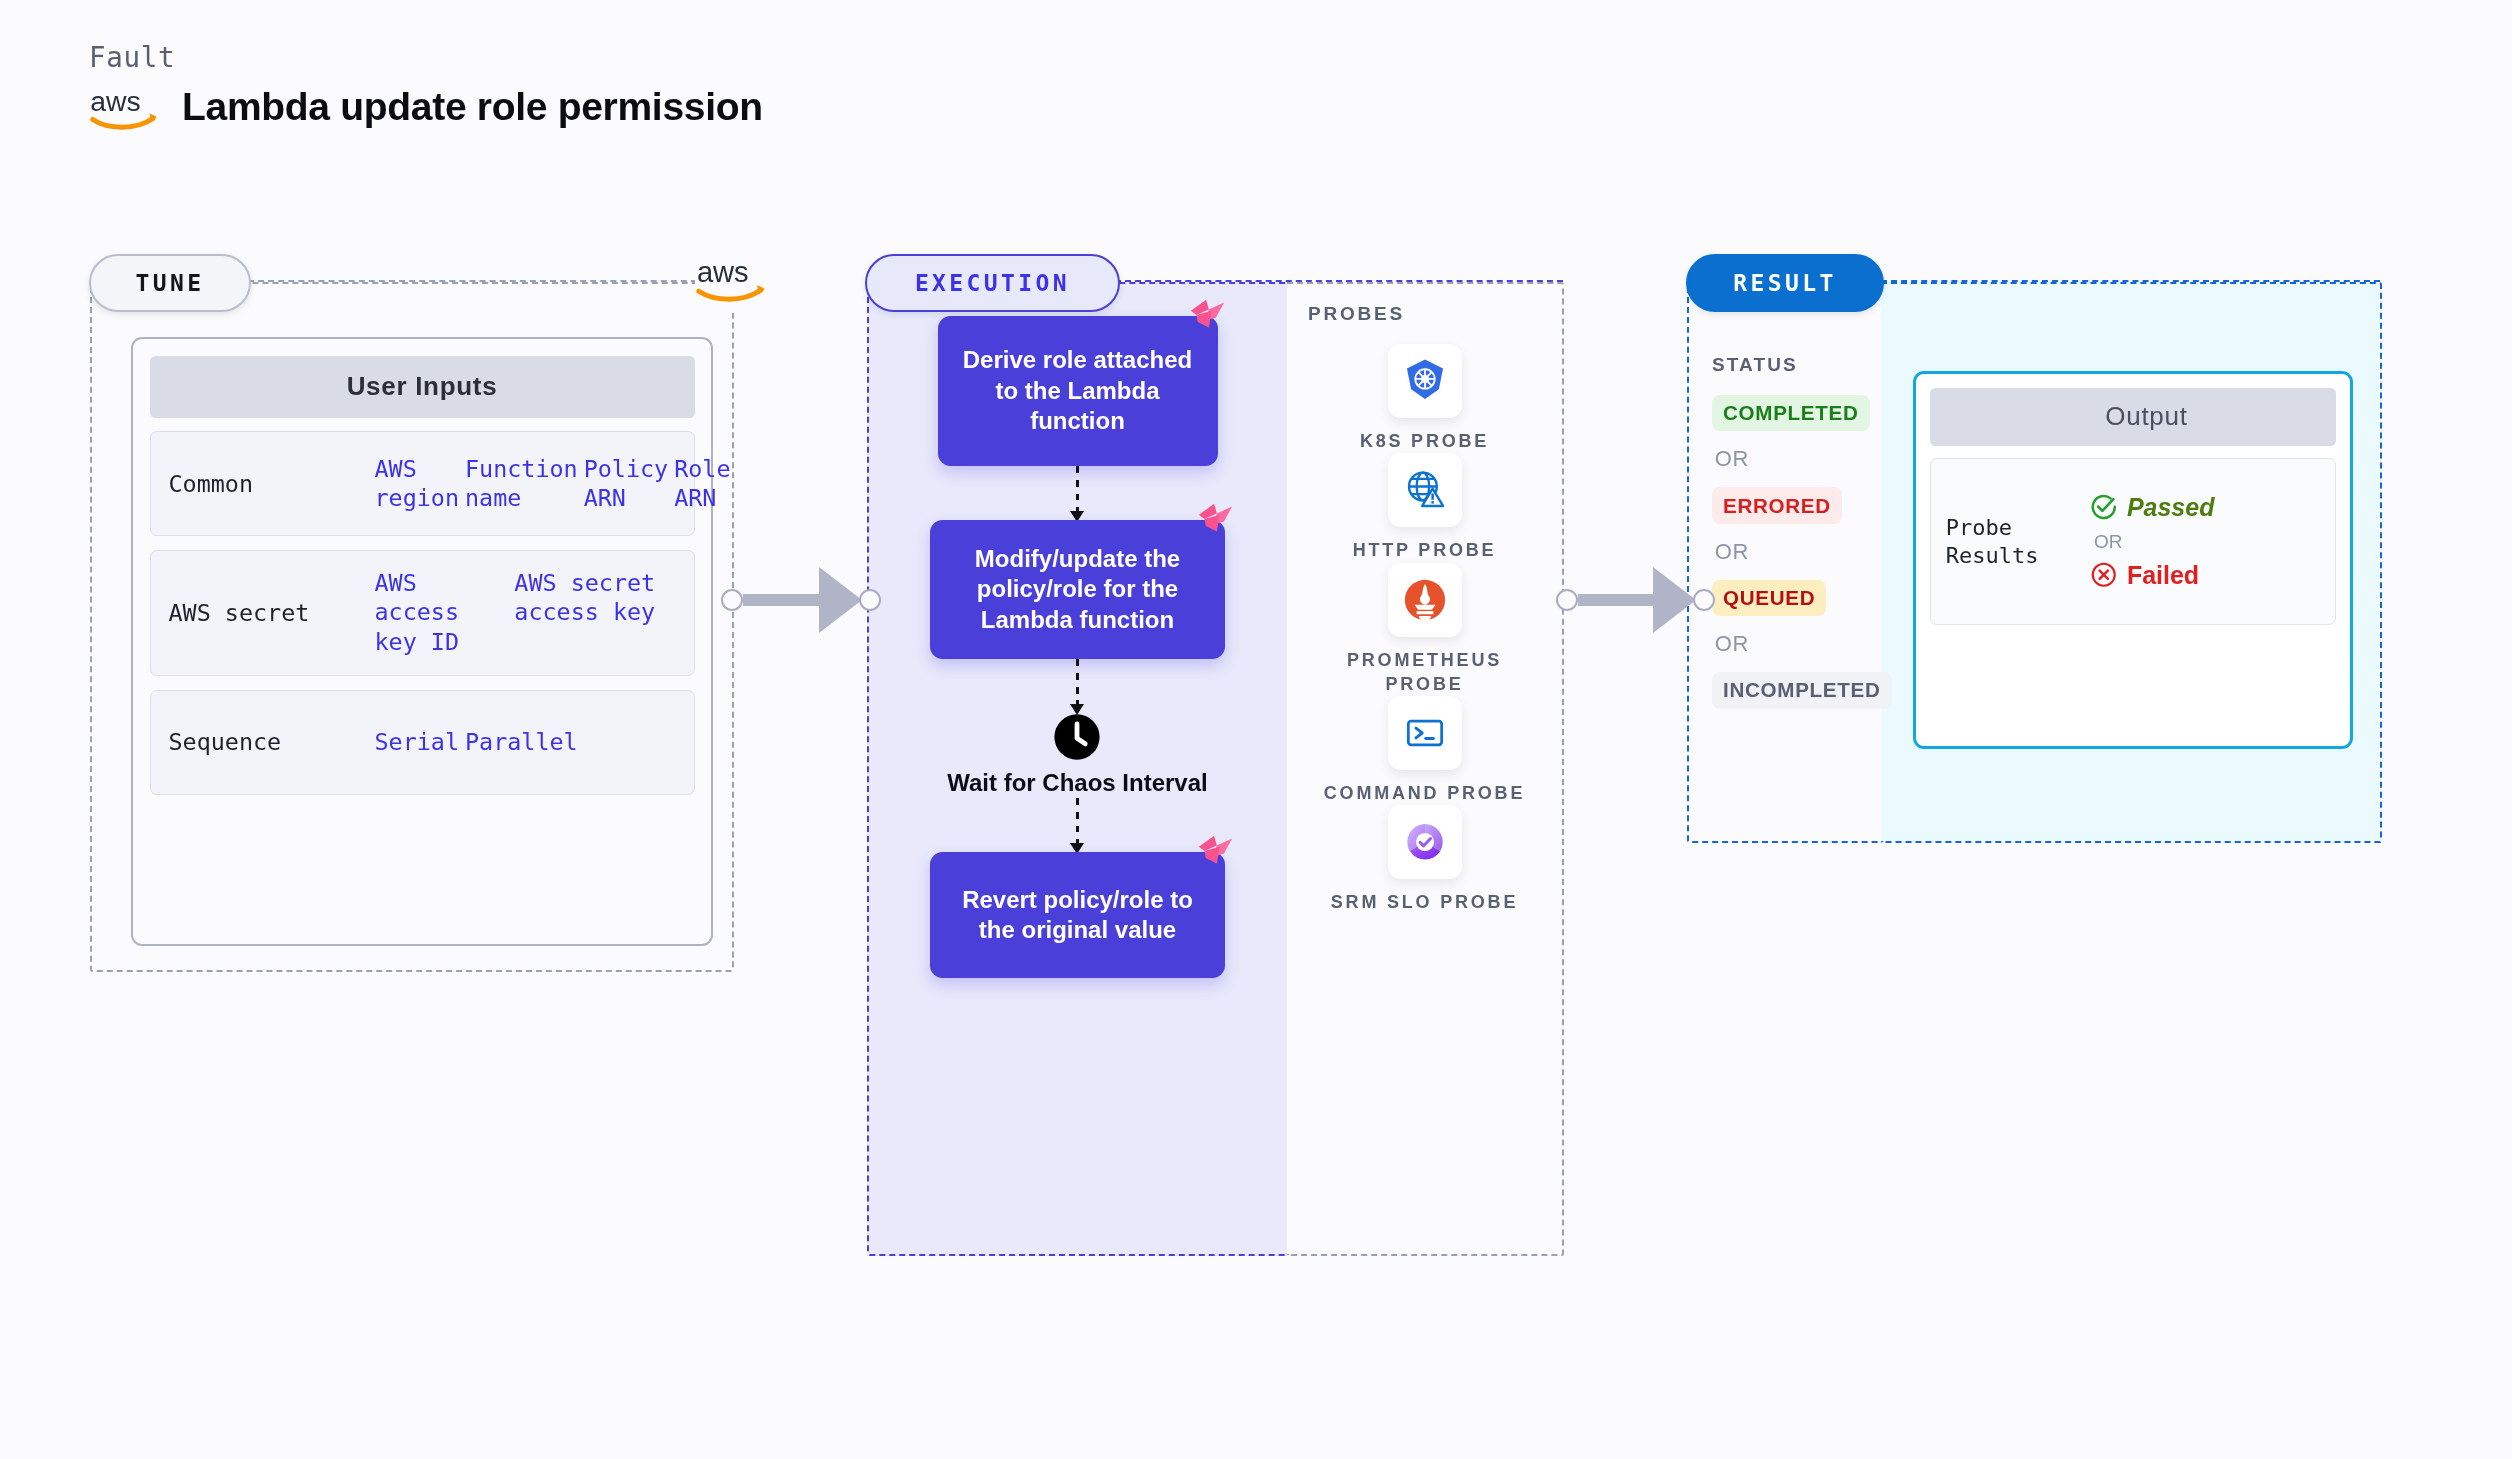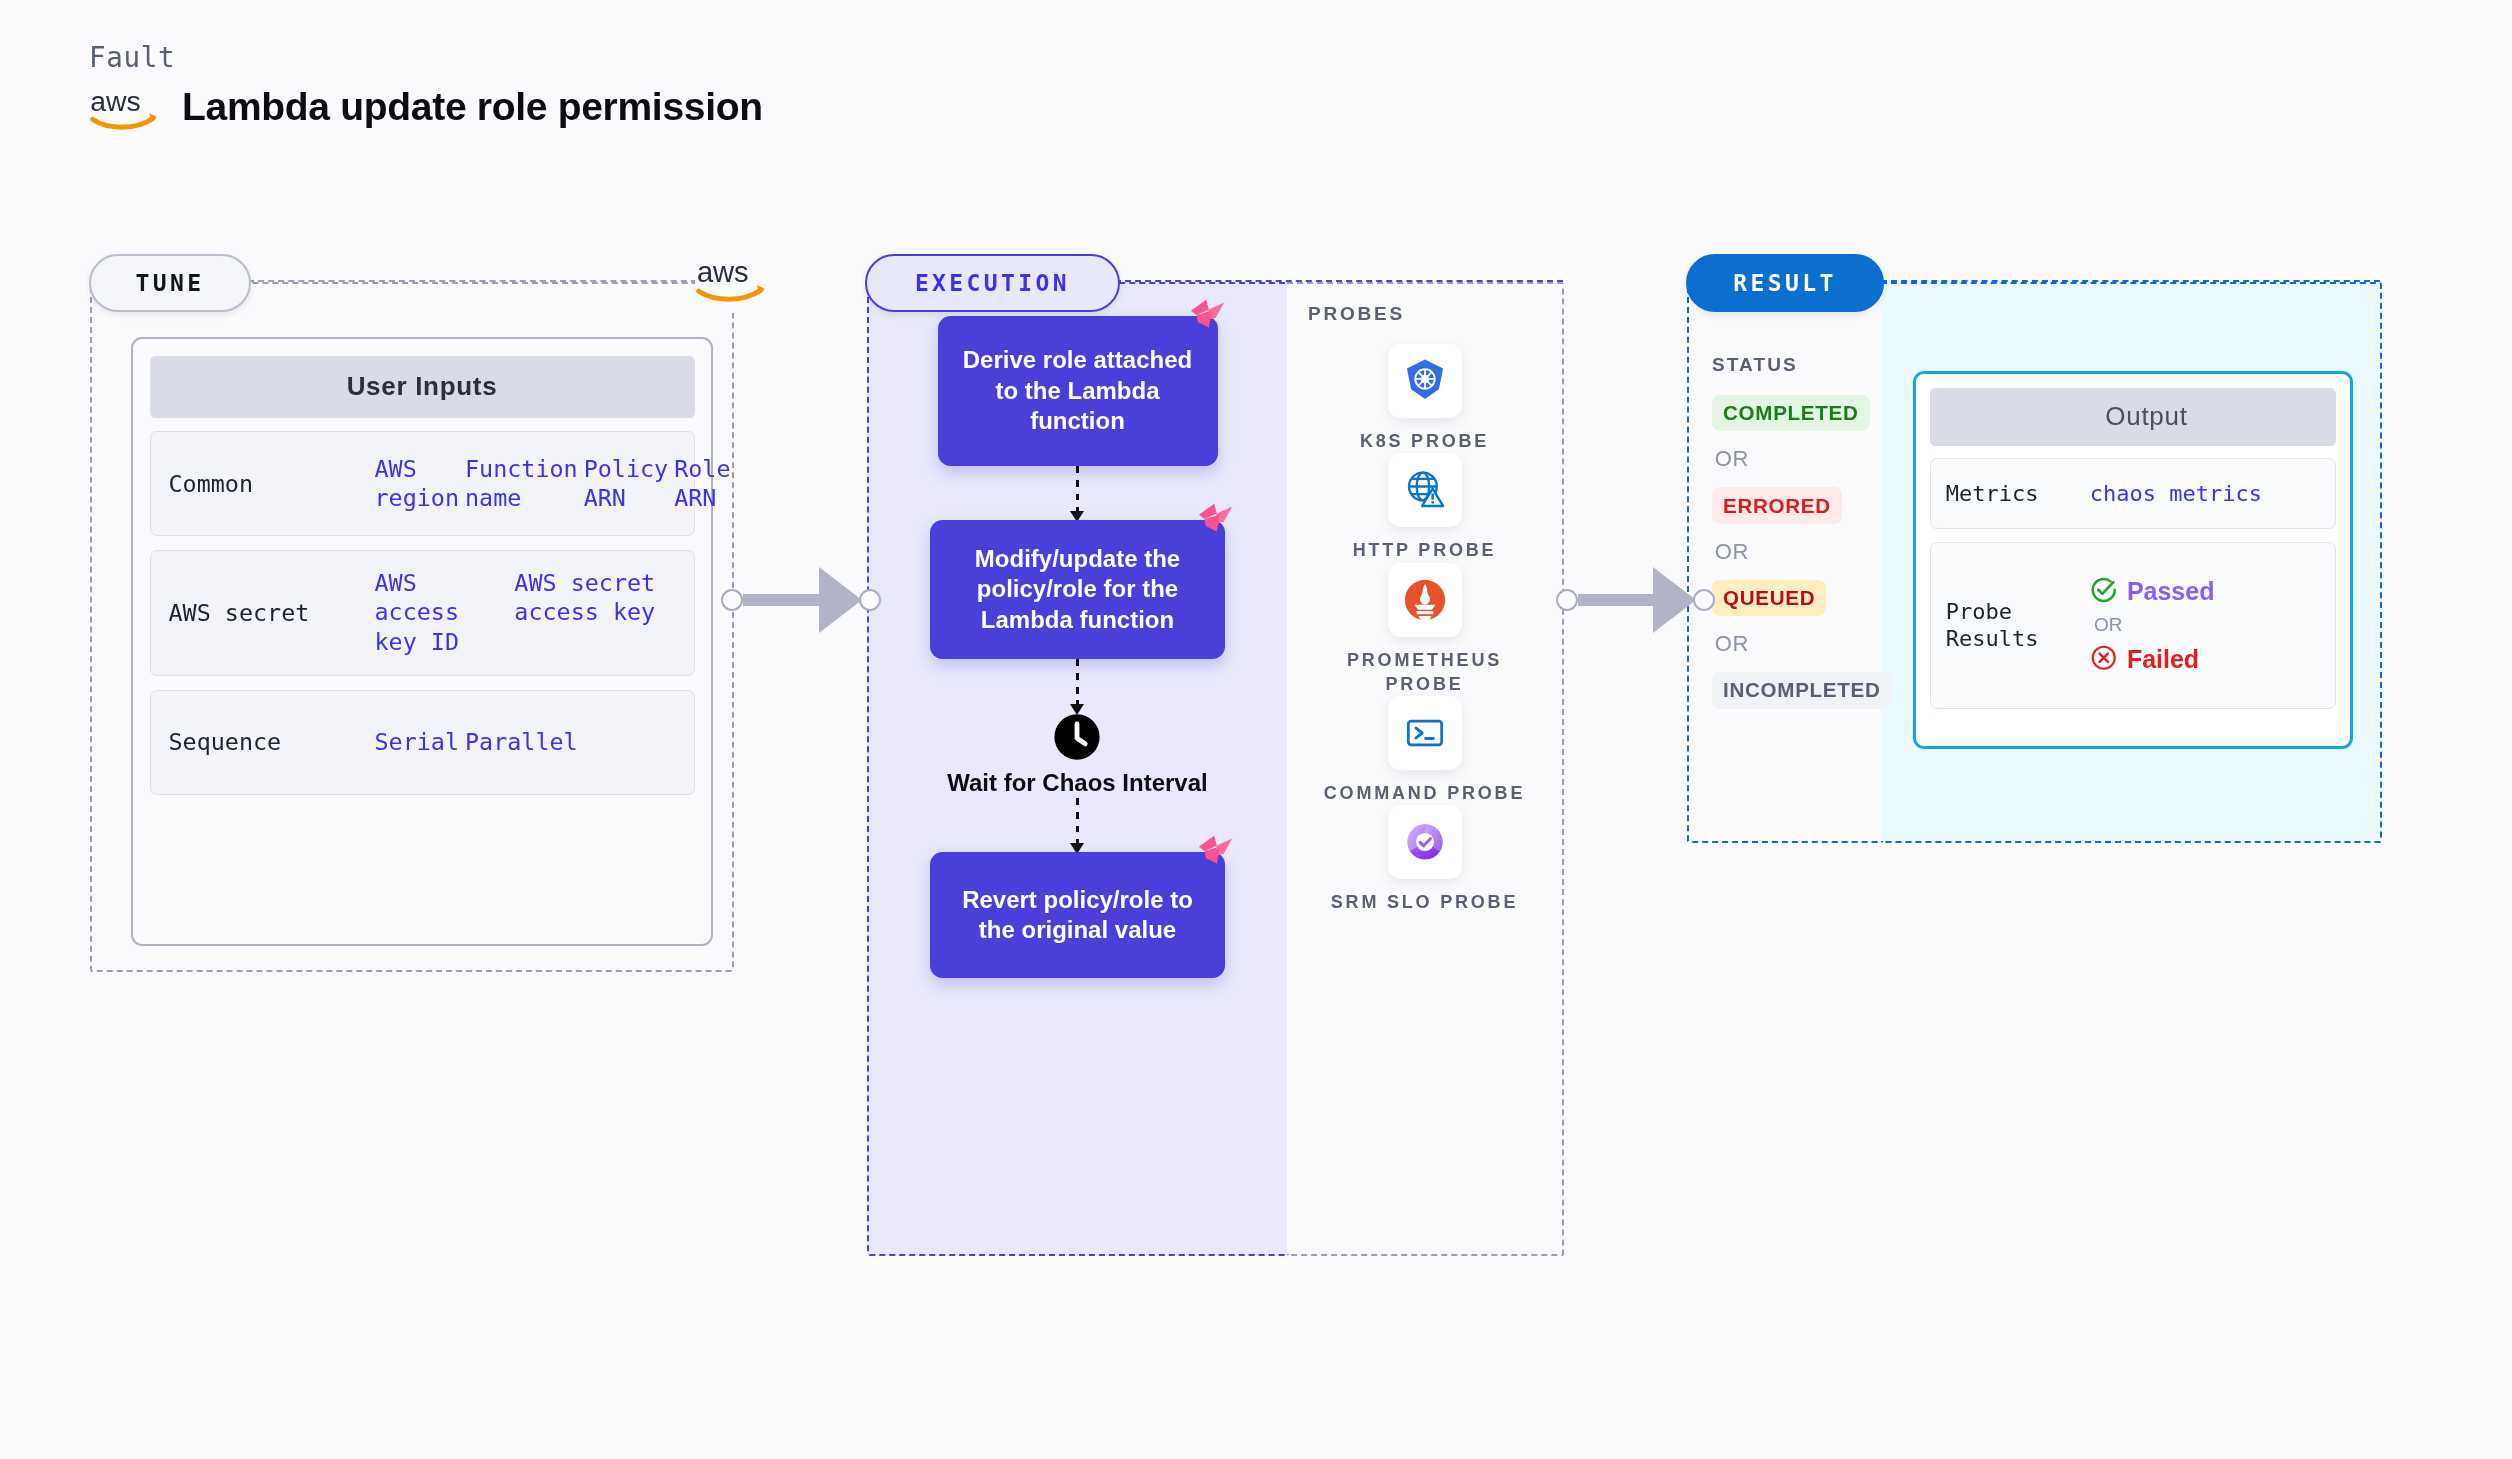--- a/index.html
+++ b/index.html
@@ -457,36 +457,32 @@
   <div class="status-badge" style="background:#fdeaea;color:#d32020;">ERRORED</div>
   <div class="status-or">OR</div>
   <div class="status-badge" style="background:#fdeec0;color:#b31111;">QUEUED</div>
   <div class="status-or">OR</div>
   <div class="status-badge" style="background:#f1f2f6;color:#5a6074;">INCOMPLETED</div>
 </div>
 
 <div id="output-card">
   <div id="output-title">Output</div>
 
-  <div class="out-group">
-    <div class="out-label">Metrics</div>
-    <div class="out-metric-value">chaos metrics</div>
-  </div>
 
   <div class="out-group" id="probe-results-group">
     <div class="out-label">Probe Results</div>
     <div class="probe-res-col">
       <div class="probe-res-row">
         <span>
           <svg viewBox="0 0 40 40" width="27.5" height="27.5">
             <path d="M36 20 A16 16 0 1 1 30 7.8" fill="none" stroke="#22a02a" stroke-width="3.6" stroke-linecap="round"></path>
             <path d="M12 20 L18 26 L34 9" fill="none" stroke="#22a02a" stroke-width="3.8" stroke-linecap="round" stroke-linejoin="round"></path>
           </svg>
         </span>
-        <span class="probe-res-text" style="color:#8b5cf6;">Passed</span>
+        <span class="probe-res-text" style="color:#4d7c0f;font-style:italic;">Passed</span>
       </div>
       <div class="probe-or">OR</div>
       <div class="probe-res-row">
         <span>
           <svg viewBox="0 0 40 40" width="27.5" height="27.5">
             <circle cx="20" cy="20" r="16" fill="none" stroke="#e02020" stroke-width="3.2"></circle>
             <path d="M14 14 L26 26 M26 14 L14 26" stroke="#e02020" stroke-width="3.6" stroke-linecap="round"></path>
           </svg>
         </span>
         <span class="probe-res-text" style="color:#e02020;">Failed</span>

